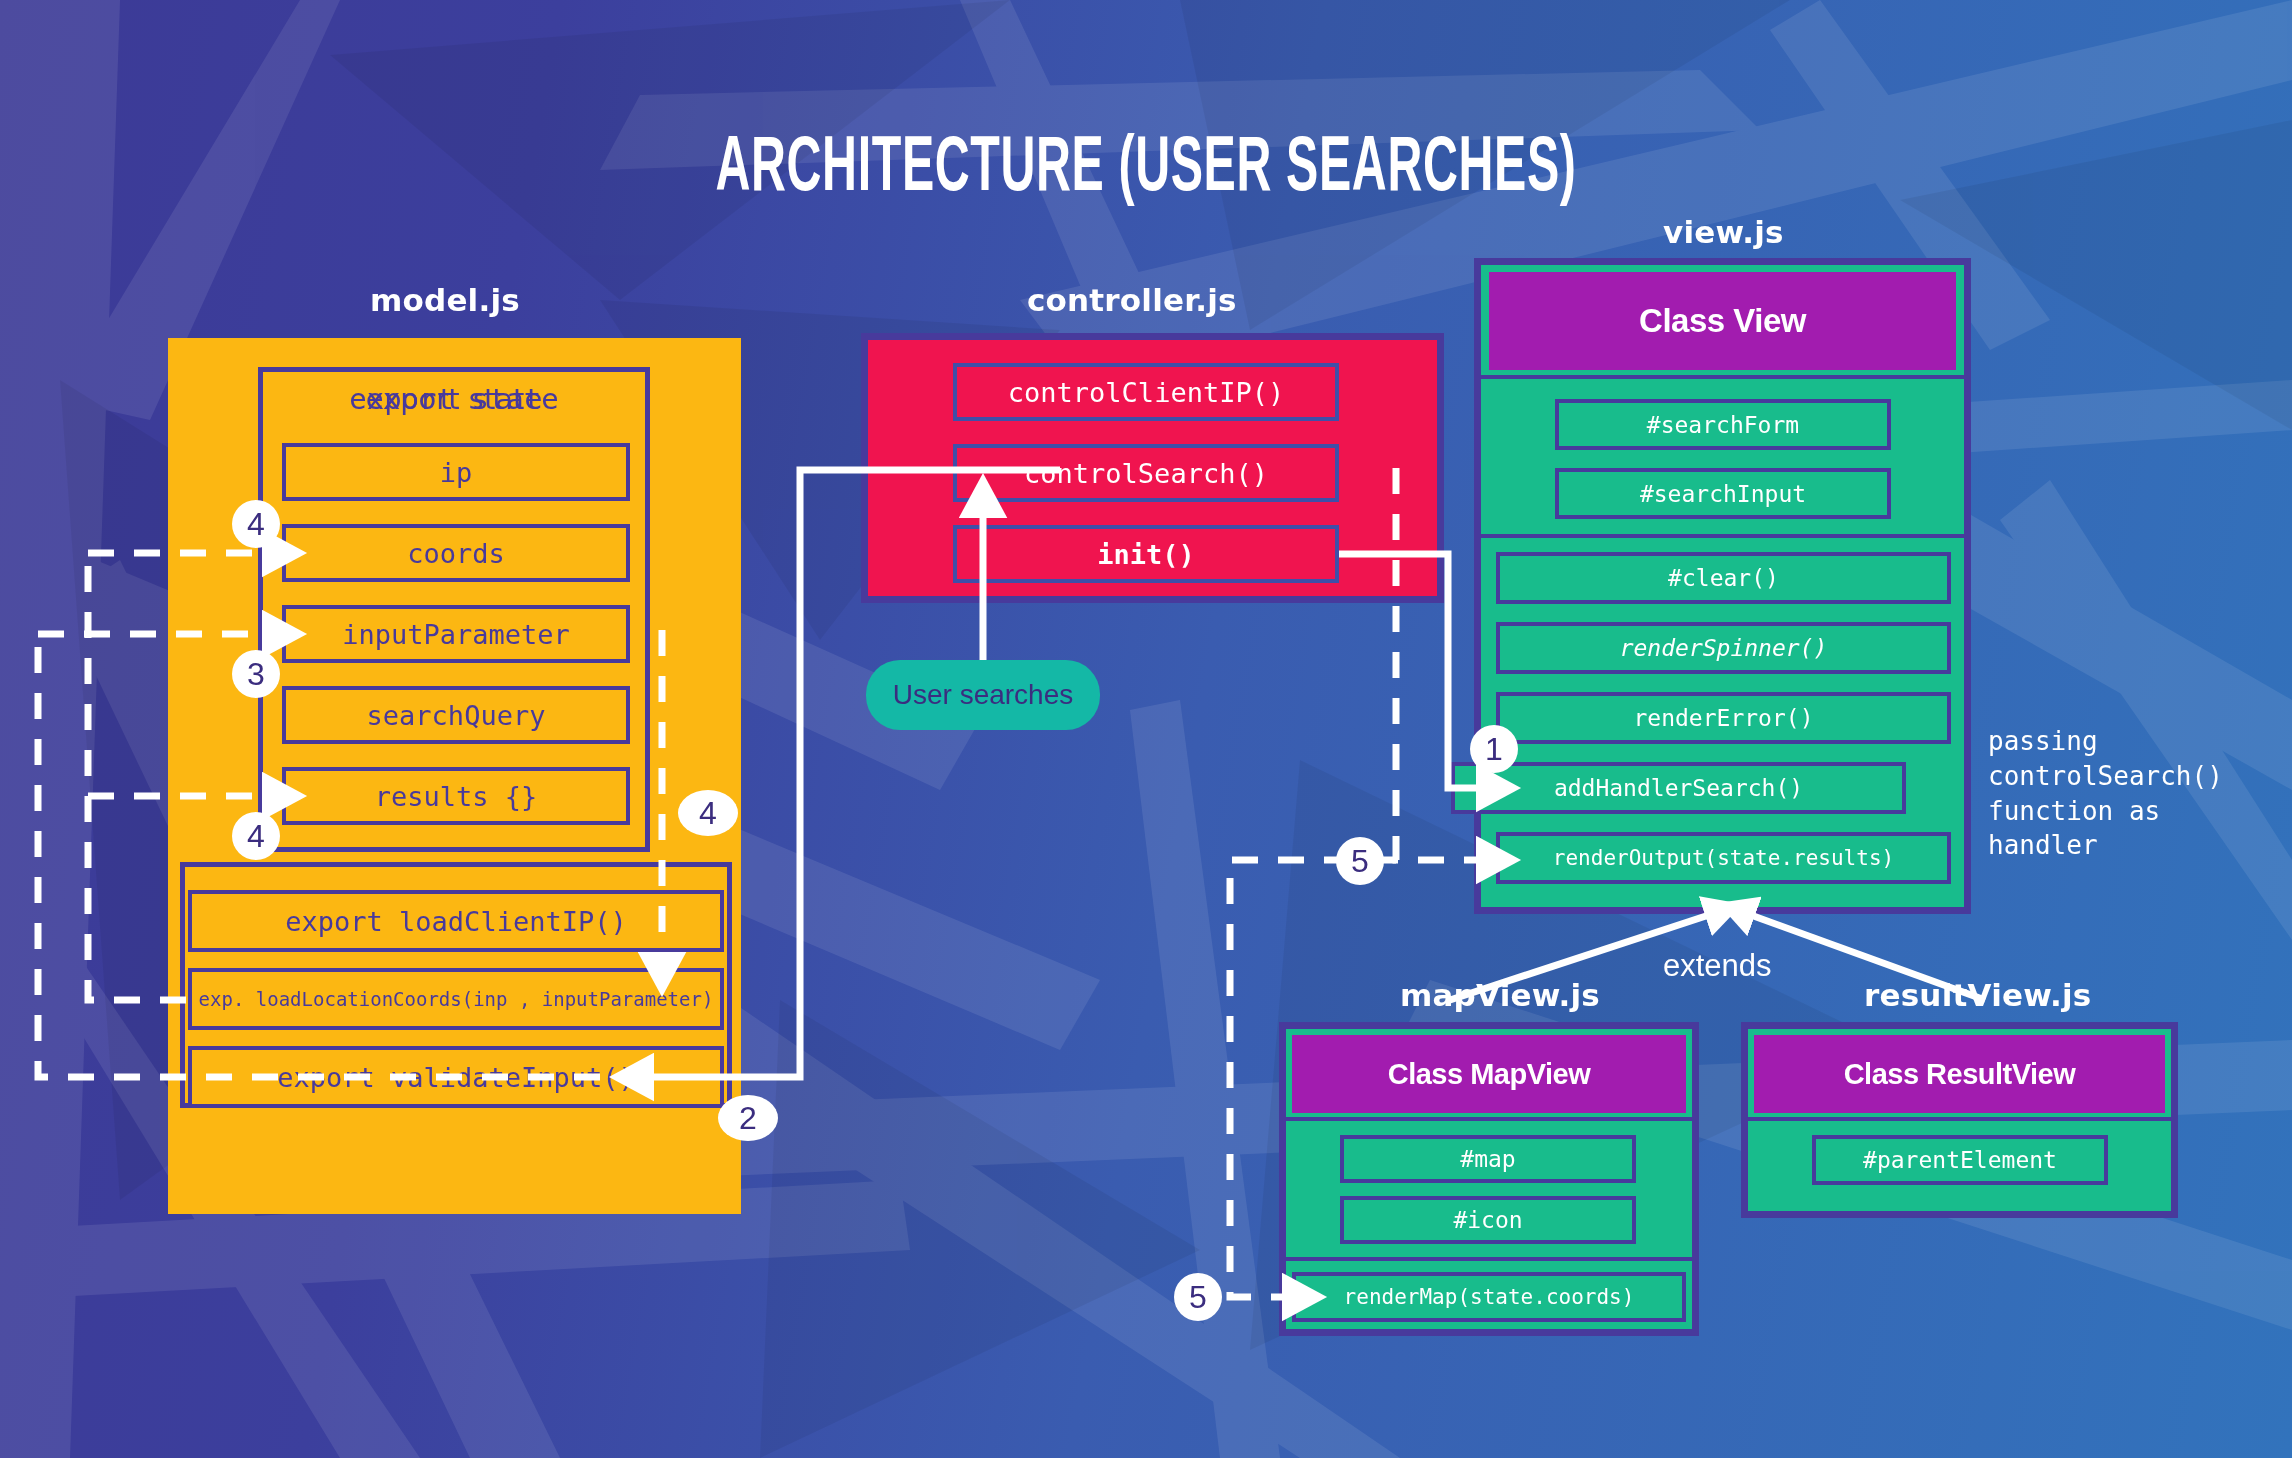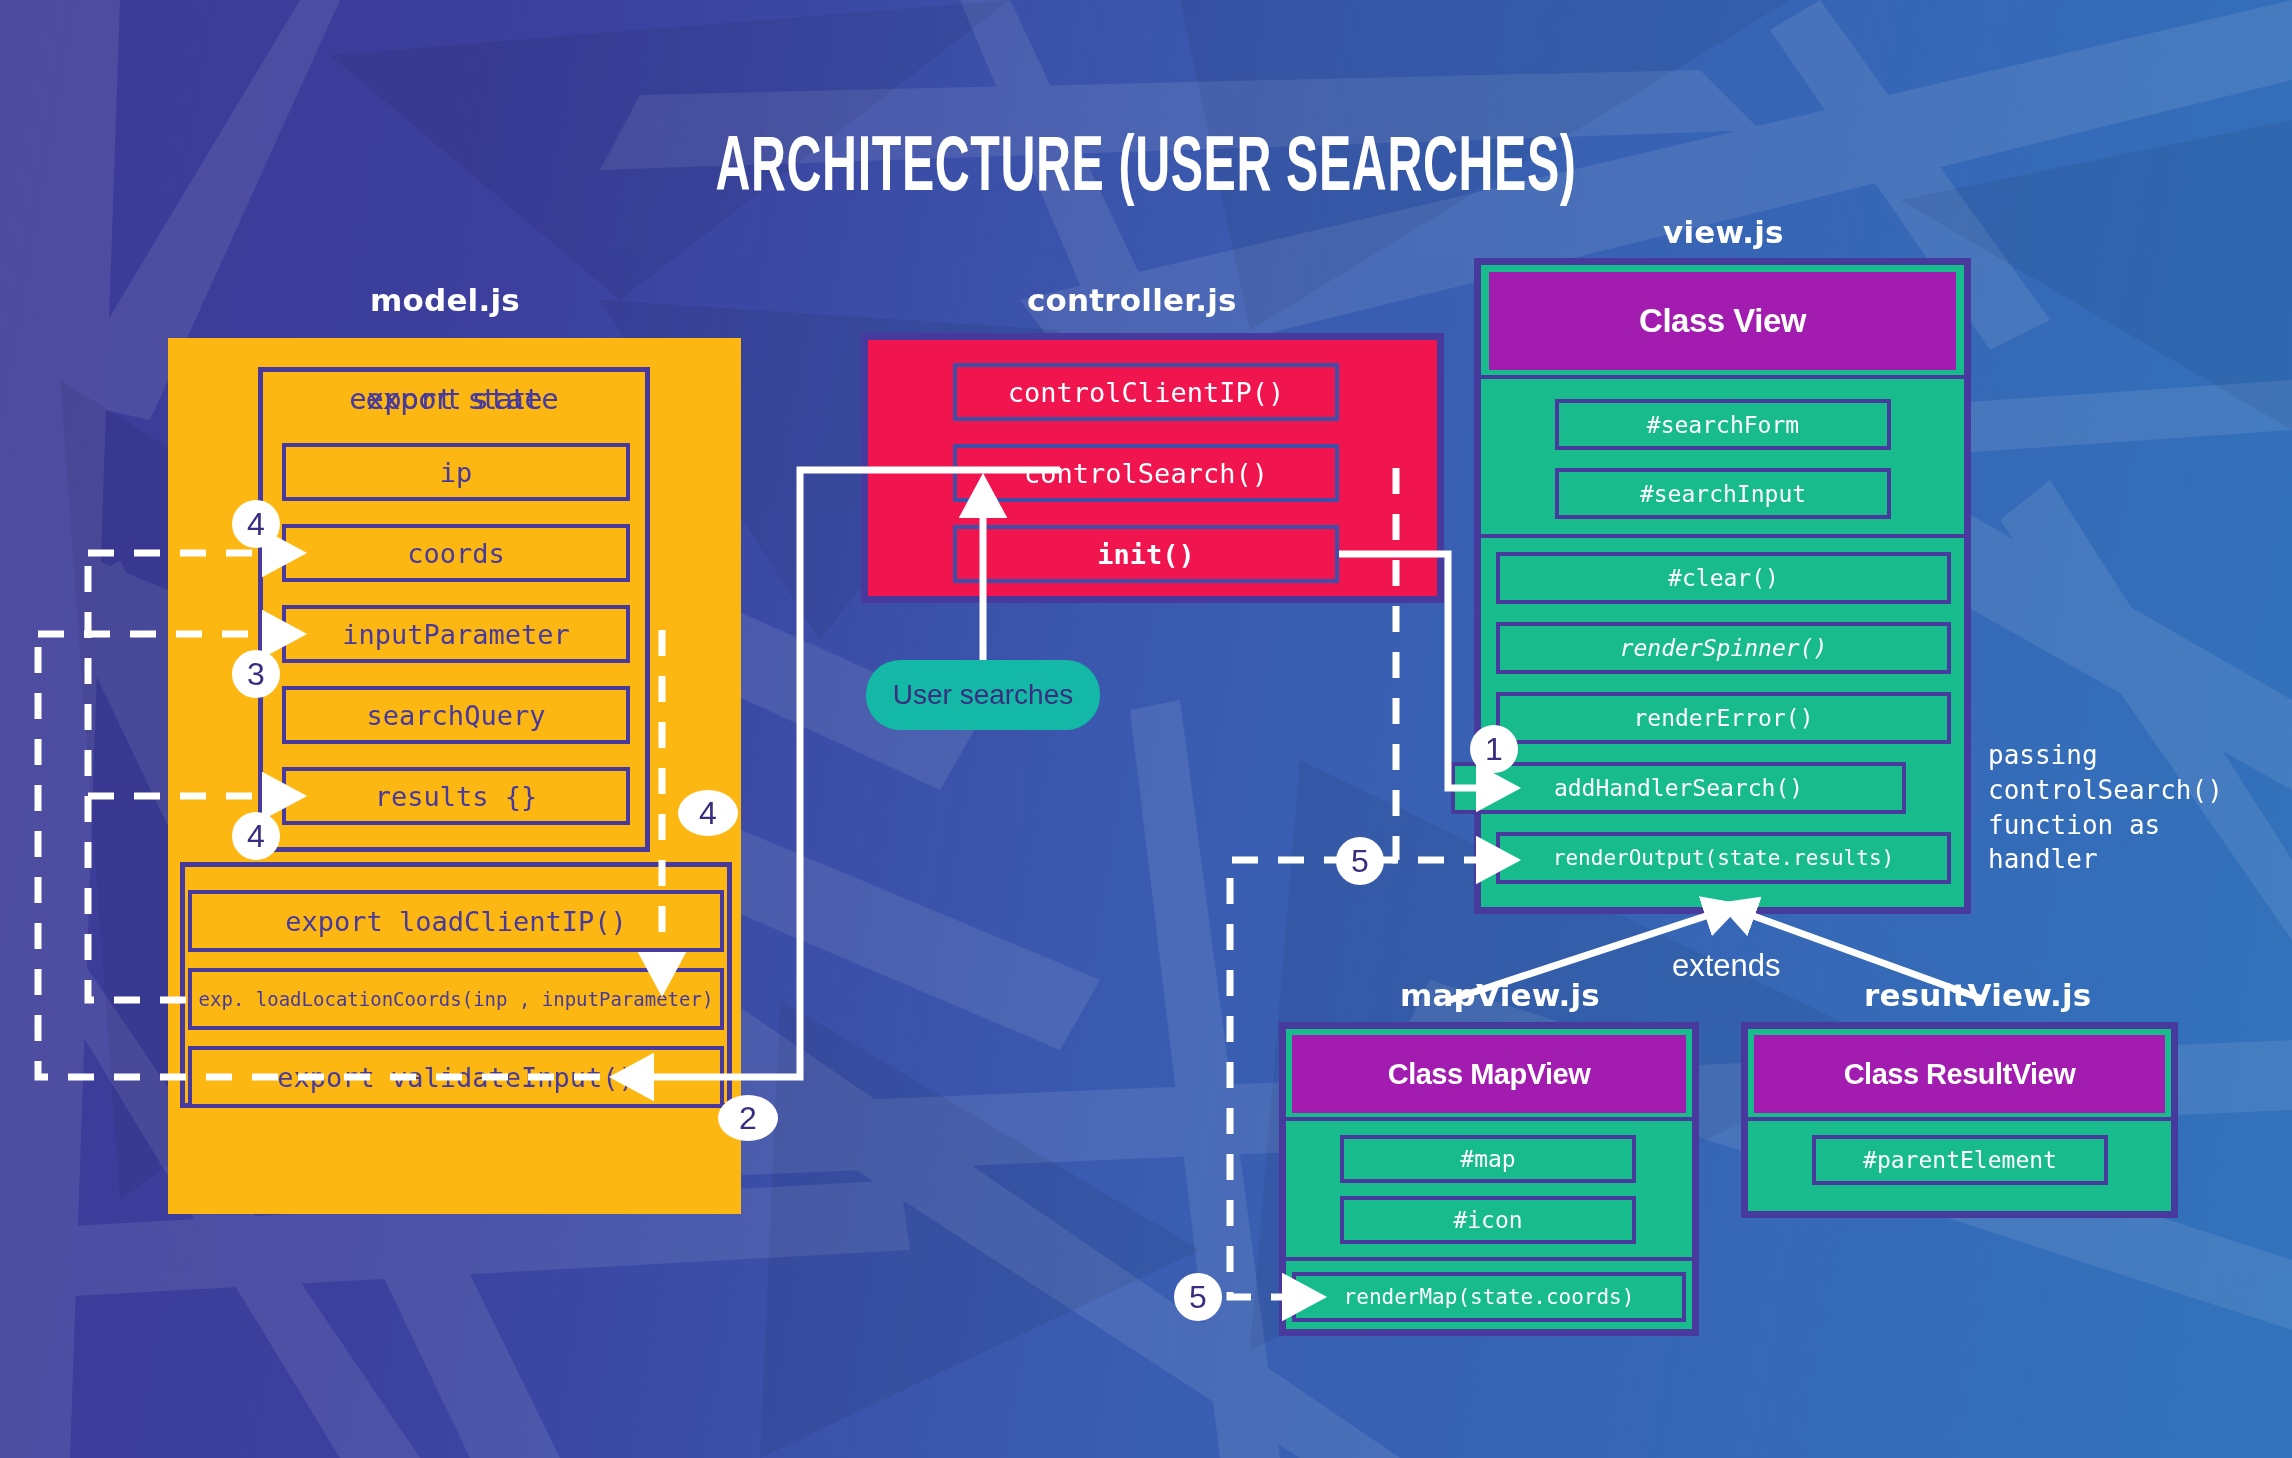--- a/index.html
+++ b/index.html
@@ -162,41 +162,41 @@
   <div class="row green" style="left:1555px;top:399px;width:336px;height:51px;">#searchForm</div>
   <div class="row green" style="left:1555px;top:468px;width:336px;height:51px;">#searchInput</div>
   <div class="abs" style="left:1481px;top:534px;width:483px;height:4px;background:#483a9c;"></div>
 
   <div class="row green" style="left:1496px;top:552px;width:455px;height:52px;">#clear()</div>
   <div class="row green" style="left:1496px;top:622px;width:455px;height:52px;font-style:italic;">renderSpinner()</div>
   <div class="row green" style="left:1496px;top:692px;width:455px;height:52px;">renderError()</div>
   <div class="row green" style="left:1451px;top:762px;width:455px;height:52px;">addHandlerSearch()</div>
   <div class="row green sm" style="left:1496px;top:832px;width:455px;height:52px;">renderOutput(state.results)</div>
 
-  <div class="note" style="left:1988px;top:724px;margin-top:14px;">passing
+  <div class="note" style="left:1988px;top:724px;">passing
 controlSearch()
 function as
 handler</div>
 
   <div class="panel-label" style="left:1400px;top:977px;">mapView.js</div>
   <div class="module view" style="left:1279px;top:1022px;width:420px;height:314px;"></div>
   <div class="class-head sm" style="left:1292px;top:1035px;width:394px;height:78px;">Class MapView</div>
   <div class="abs" style="left:1286px;top:1117px;width:406px;height:4px;background:#483a9c;"></div>
   <div class="row green" style="left:1340px;top:1135px;width:296px;height:48px;">#map</div>
   <div class="row green" style="left:1340px;top:1196px;width:296px;height:48px;">#icon</div>
   <div class="abs" style="left:1286px;top:1257px;width:406px;height:4px;background:#483a9c;"></div>
   <div class="row green sm" style="left:1292px;top:1272px;width:394px;height:50px;">renderMap(state.coords)</div>
 
   <div class="panel-label" style="left:1864px;top:977px;">resultView.js</div>
   <div class="module view" style="left:1741px;top:1022px;width:437px;height:196px;"></div>
   <div class="class-head sm" style="left:1754px;top:1035px;width:411px;height:78px;">Class ResultView</div>
   <div class="abs" style="left:1748px;top:1117px;width:423px;height:4px;background:#483a9c;"></div>
   <div class="row green" style="left:1812px;top:1135px;width:296px;height:50px;">#parentElement</div>
 
-  <div class="extends-label" style="left:1663px;top:948px;margin-left:9px;">extends</div>
+  <div class="extends-label" style="left:1663px;top:948px;">extends</div>
 
   <svg class="arrows" viewBox="0 0 2292 1458">
     <defs>
       <marker id="wtri" markerWidth="7" markerHeight="7" refX="1.2" refY="3.5" orient="auto" markerUnits="strokeWidth">
         <path d="M0,0 L0,7 L6.5,3.5 z" fill="#ffffff"></path>
       </marker>
       <marker id="wtri-big" markerWidth="6" markerHeight="6" refX="1" refY="3" orient="auto" markerUnits="strokeWidth">
         <path d="M0,0 L0,6 L5.6,3 z" fill="#ffffff"></path>
       </marker>
     </defs>

